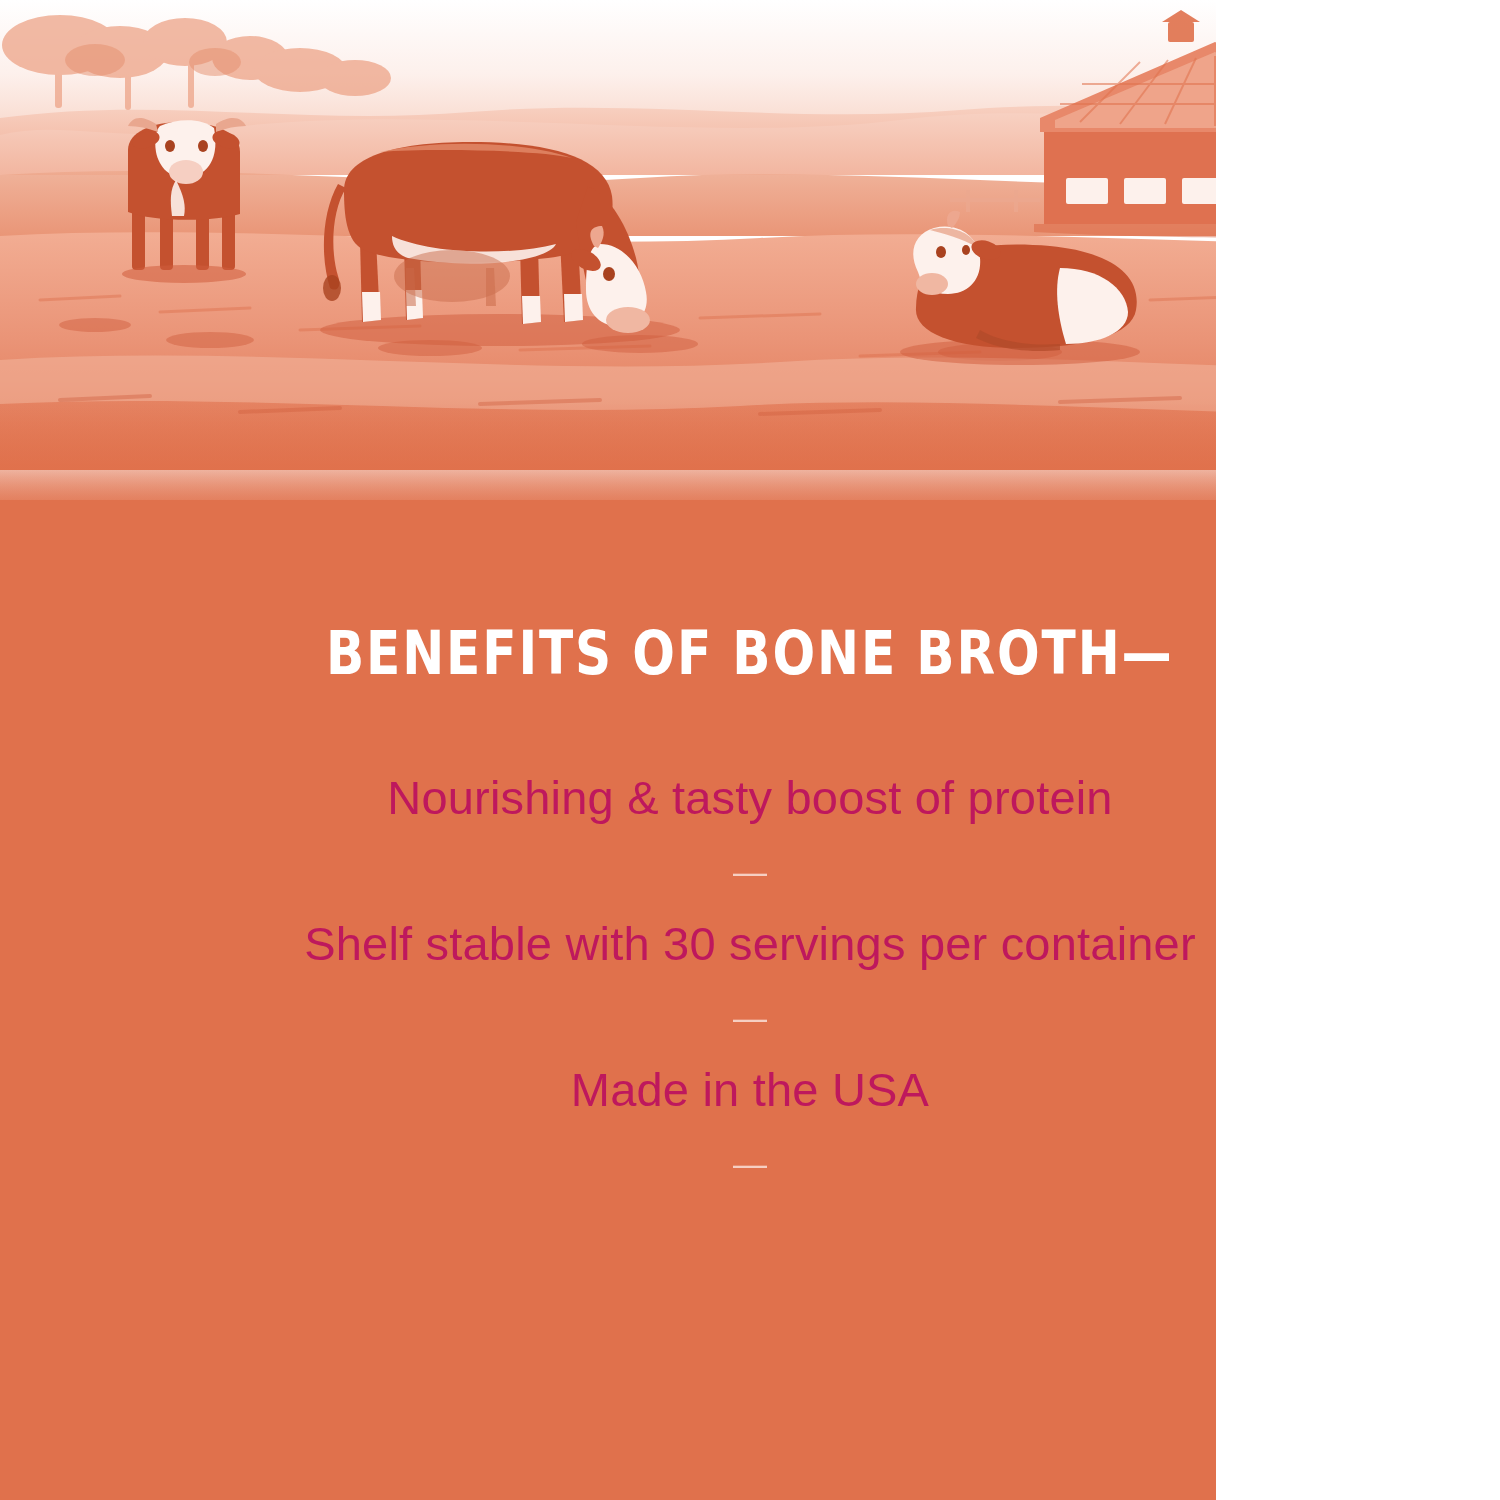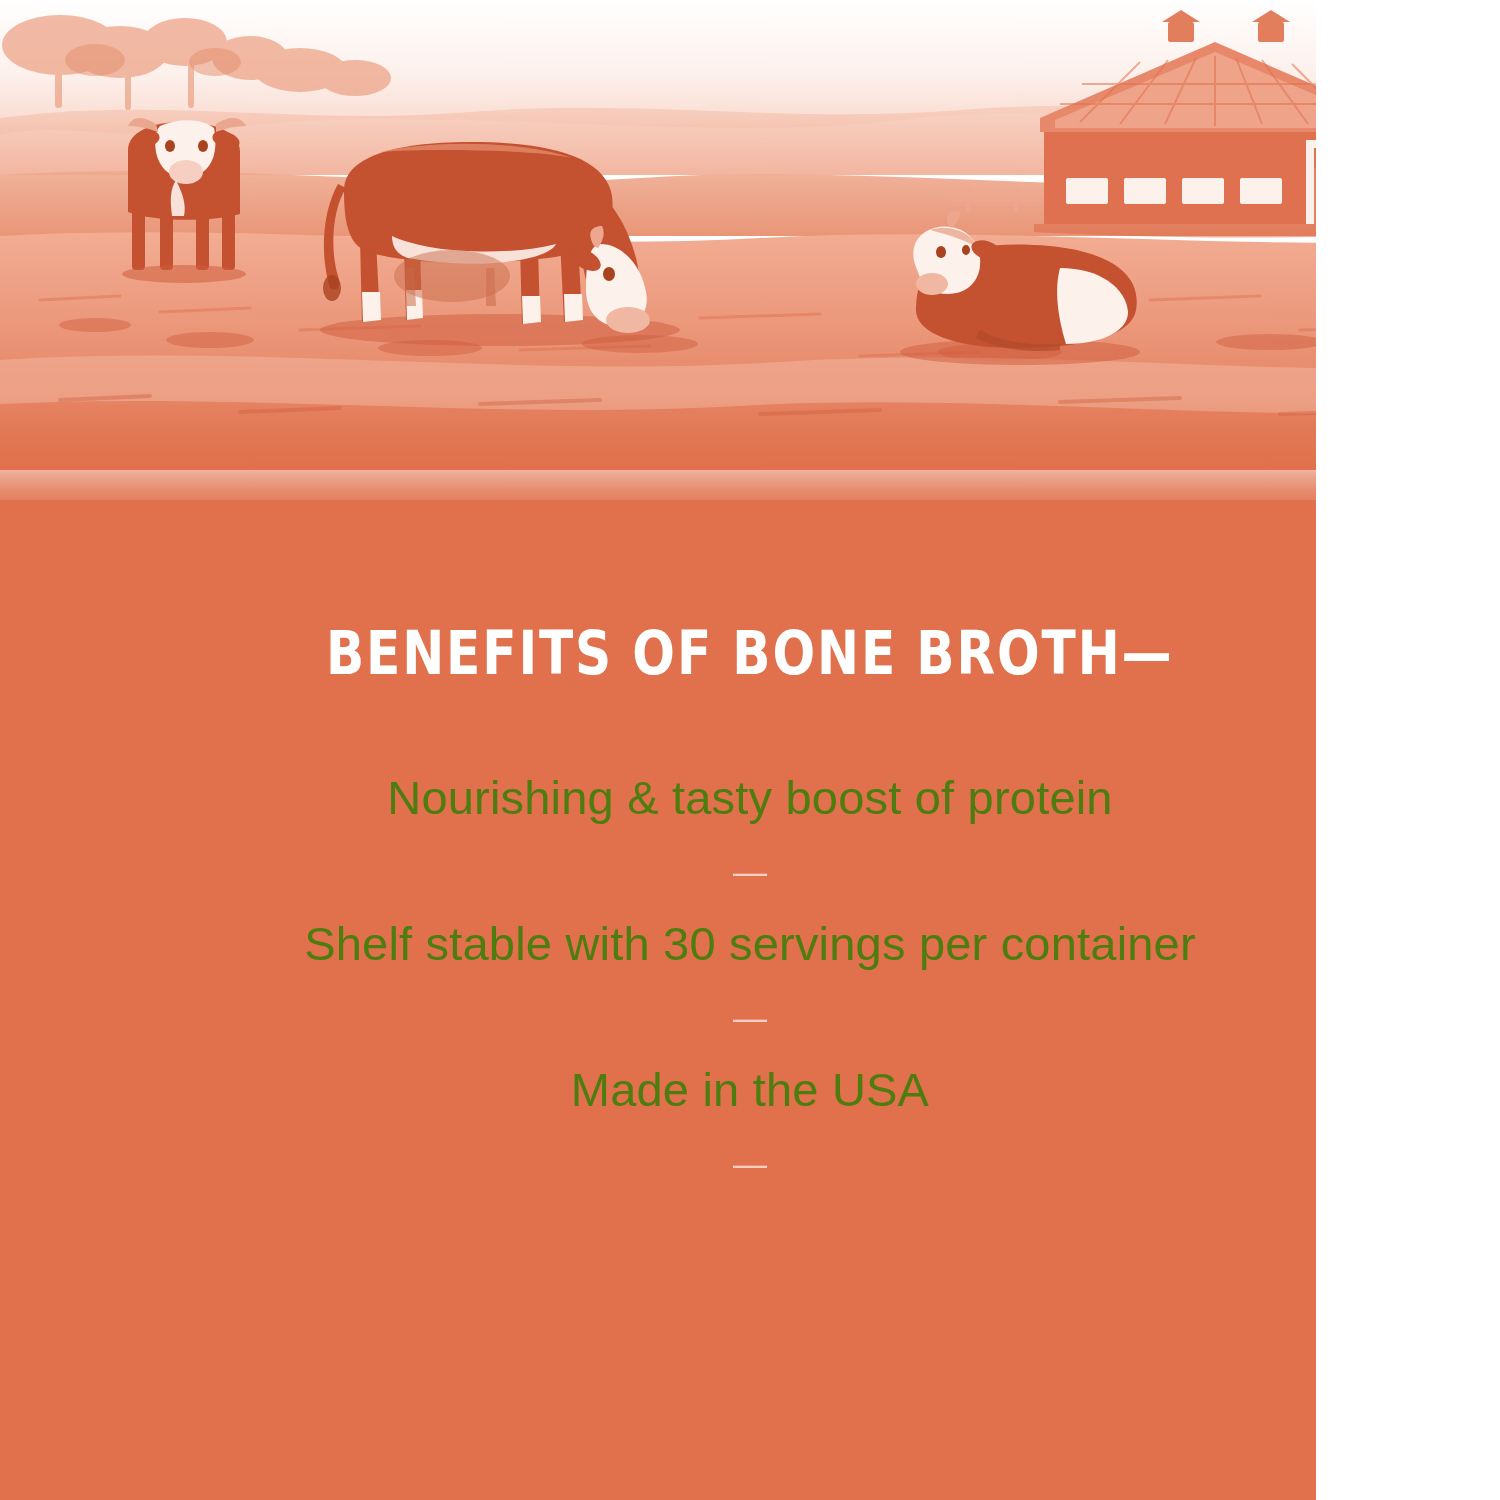--- a/index.html
+++ b/index.html
@@ -5,21 +5,21 @@
   html, body {
     margin: 0;
     padding: 0;
     background: #ffffff;
   }
   body {
     font-family: "Liberation Sans", sans-serif;
   }
   .card {
     position: relative;
-    width: 1316px;
+    width: 1216px;
     height: 1500px;
     background: #ffffff;
     overflow: hidden;
   }
 
   
   .illustration {
     position: absolute;
     left: 0;
     top: 0;
@@ -77,21 +77,21 @@
     font-weight: bold;
     font-size: 60px;
     letter-spacing: 2px;
     text-align: center;
     line-height: 1.1;
     transform: scaleX(0.93);
     margin-bottom: 82px;
   }
 
   .benefit {
-    color: #4d7c0f;
+    color: #be185d;
     font-family: "Liberation Sans", sans-serif;
     font-weight: 400;
     font-size: 47px;
     line-height: 1.28;
     text-align: center;
     max-width: 1180px;
     letter-spacing: 0.2px;
   }
 
   .divider {

